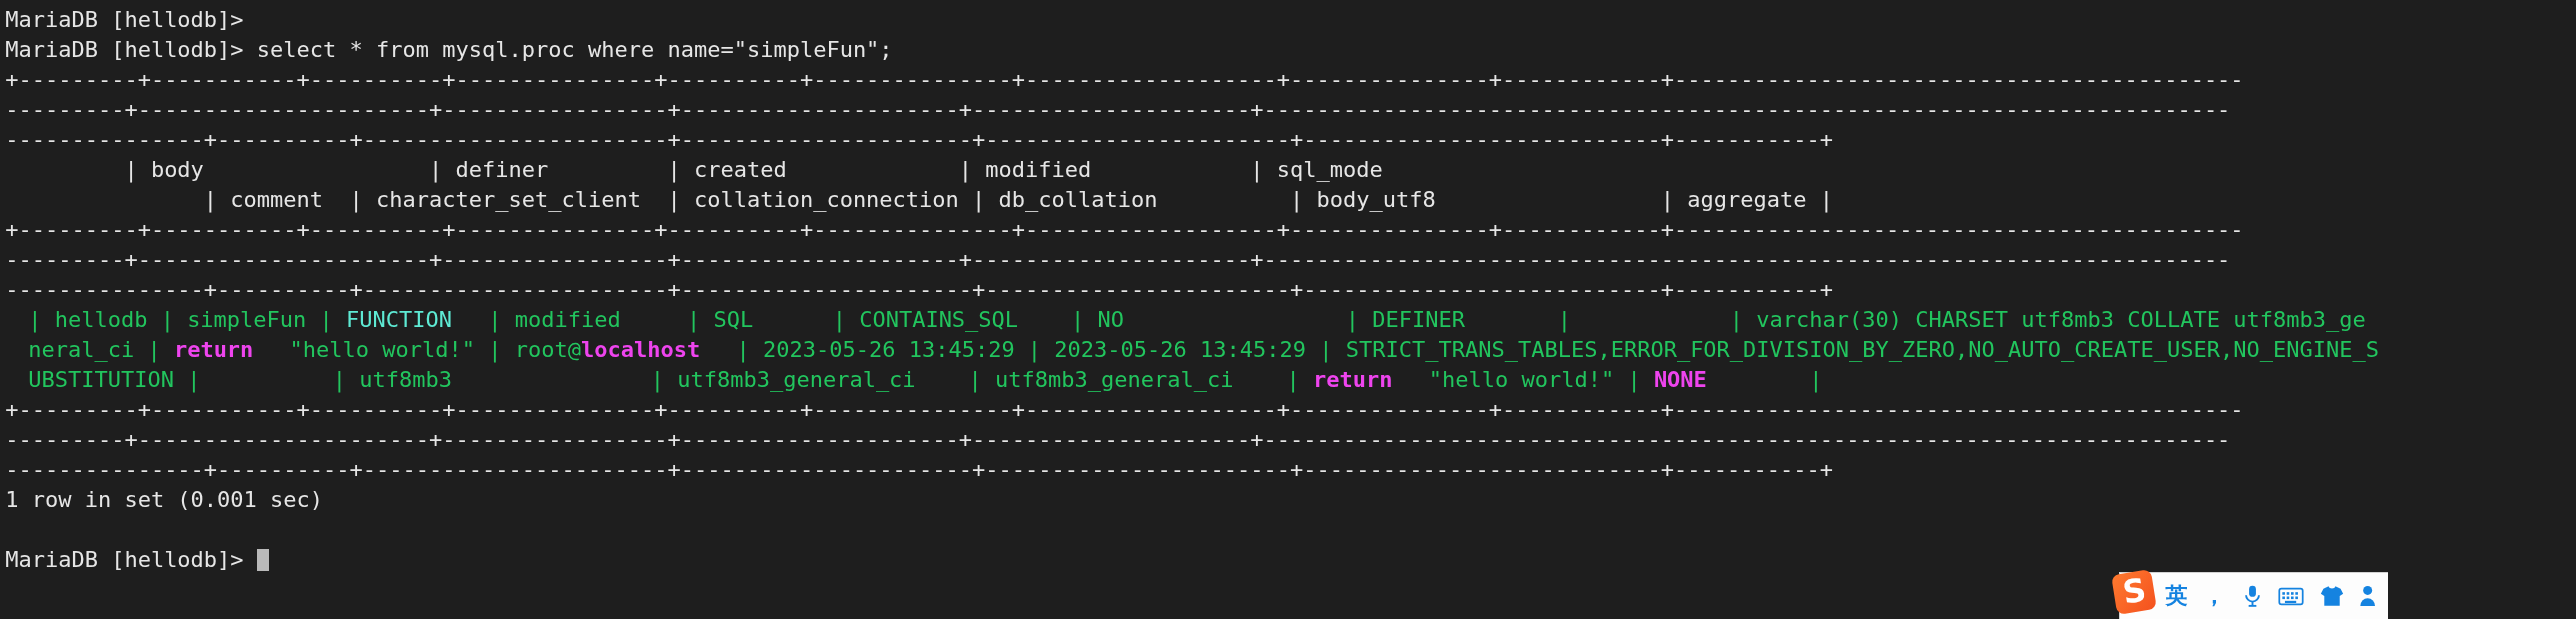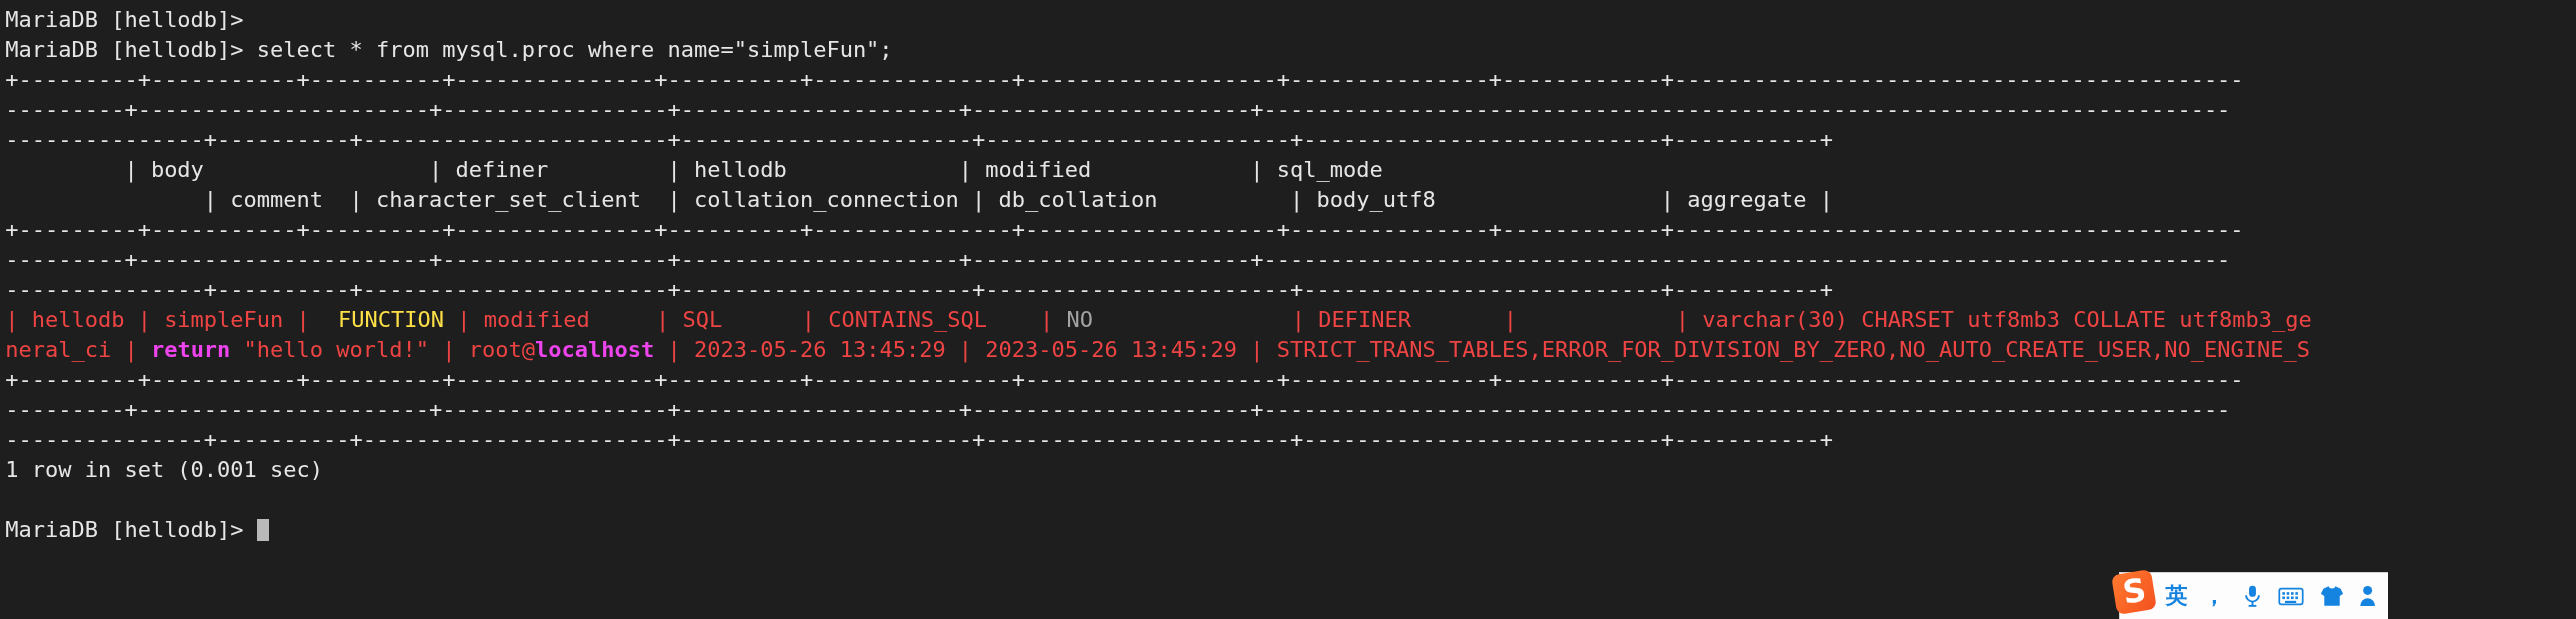--- a/index.html
+++ b/index.html
@@ -28,23 +28,23 @@
     font-size: 22px;
     line-height: 30px;
     color: #e6e6e6;
     white-space: pre;
     letter-spacing: 0px;
     height: 30px;
   }
 
   .line.blank { color: transparent; }
 
-  .fg-default { color: #ef4444; }
-  .fg-cyan    { color: #fde047; margin-left: 15px; }
-  .fg-red     { color: #a3a3a3; }
+  .fg-default { color: #22c55e; margin-left: 23px; }
+  .fg-cyan    { color: #5eead4; }
+  .fg-red     { color: #22c55e; }
   .fg-magenta { color: #ee44ee; font-weight: bold; }
 
   
   .cursor {
     display: inline-block;
     width: 12px;
     height: 22.6px;
     background: #b9b9b9;
     vertical-align: -4.3px;
   }
@@ -121,31 +121,32 @@
 
 <div id="terminal">
 
   <div class="line">MariaDB [hellodb]&gt;</div>
   <div class="line">MariaDB [hellodb]&gt; select * from mysql.proc where name="simpleFun";</div>
 
   <div class="line">+---------+-----------+----------+---------------+----------+---------------+-------------------+---------------+------------+-------------------------------------------</div>
   <div class="line">---------+----------------------+-----------------+---------------------+---------------------+-------------------------------------------------------------------------</div>
   <div class="line">---------------+----------+-----------------------+----------------------+-----------------------+---------------------------+-----------+</div>
 
-  <div class="line">         | body                 | definer         | hellodb             | modified            | sql_mode</div>
+  <div class="line">         | body                 | definer         | created             | modified            | sql_mode</div>
   <div class="line">               | comment  | character_set_client  | collation_connection | db_collation          | body_utf8                 | aggregate |</div>
 
   <div class="line">+---------+-----------+----------+---------------+----------+---------------+-------------------+---------------+------------+-------------------------------------------</div>
   <div class="line">---------+----------------------+-----------------+---------------------+---------------------+-------------------------------------------------------------------------</div>
   <div class="line">---------------+----------+-----------------------+----------------------+-----------------------+---------------------------+-----------+</div>
 
   <div class="line"><span class="fg-default">| hellodb | simpleFun | </span><span class="fg-cyan">FUNCTION</span><span class="fg-default"> | modified     | SQL      | CONTAINS_SQL    | </span><span class="fg-red">NO</span><span class="fg-default">               | DEFINER       |            | varchar(30) CHARSET utf8mb3 COLLATE utf8mb3_ge</span></div>
 
   <div class="line"><span class="fg-default">neral_ci | </span><span class="fg-magenta">return</span><span class="fg-default"> "hello world!" | root@</span><span class="fg-magenta">localhost</span><span class="fg-default"> | 2023-05-26 13:45:29 | 2023-05-26 13:45:29 | STRICT_TRANS_TABLES,ERROR_FOR_DIVISION_BY_ZERO,NO_AUTO_CREATE_USER,NO_ENGINE_S</span></div>
 
+  <div class="line"><span class="fg-default">UBSTITUTION |          | utf8mb3               | utf8mb3_general_ci    | utf8mb3_general_ci    | </span><span class="fg-magenta">return</span><span class="fg-default"> "hello world!" | </span><span class="fg-magenta">NONE</span><span class="fg-default">      |</span></div>
 
   <div class="line">+---------+-----------+----------+---------------+----------+---------------+-------------------+---------------+------------+-------------------------------------------</div>
   <div class="line">---------+----------------------+-----------------+---------------------+---------------------+-------------------------------------------------------------------------</div>
   <div class="line">---------------+----------+-----------------------+----------------------+-----------------------+---------------------------+-----------+</div>
 
   <div class="line">1 row in set (0.001 sec)</div>
 
   <div class="line blank"> </div>
 
   <div class="line"><span>MariaDB [hellodb]&gt; </span><span class="cursor"></span></div>

